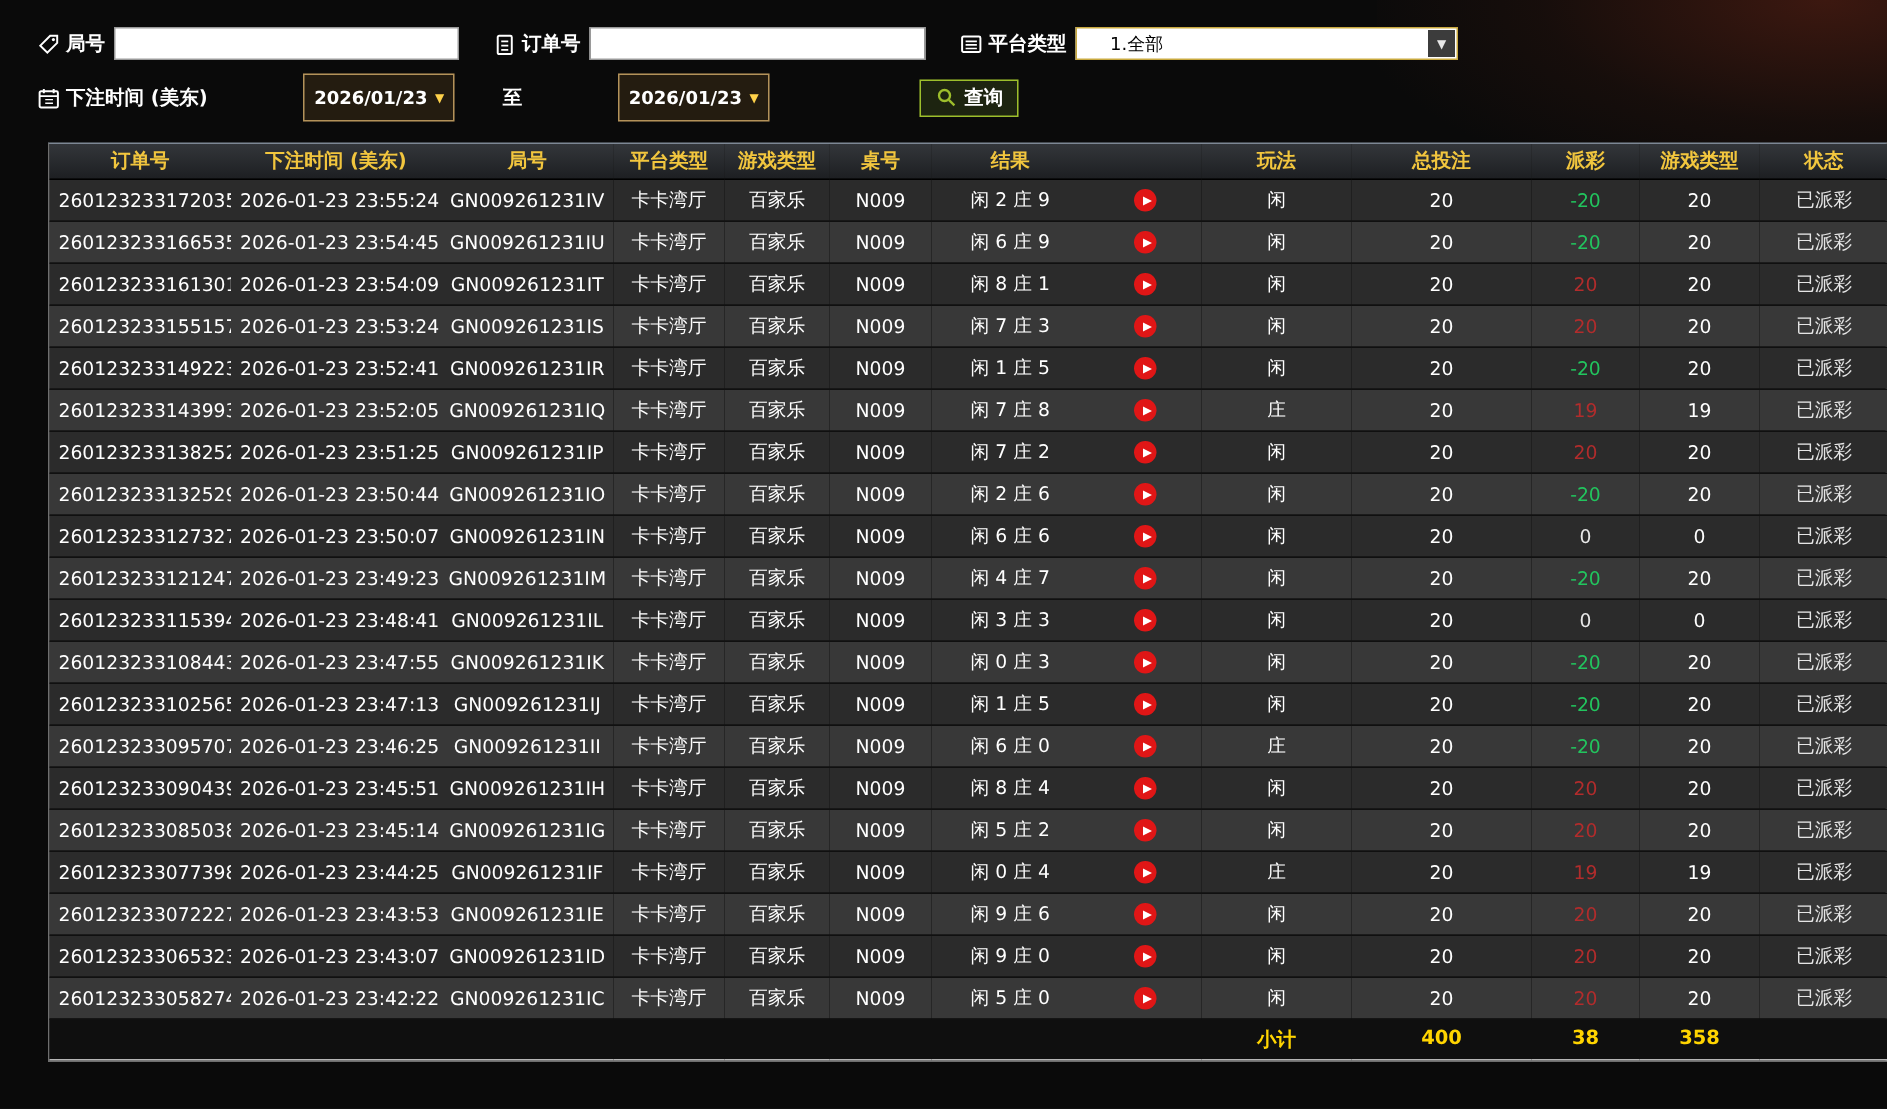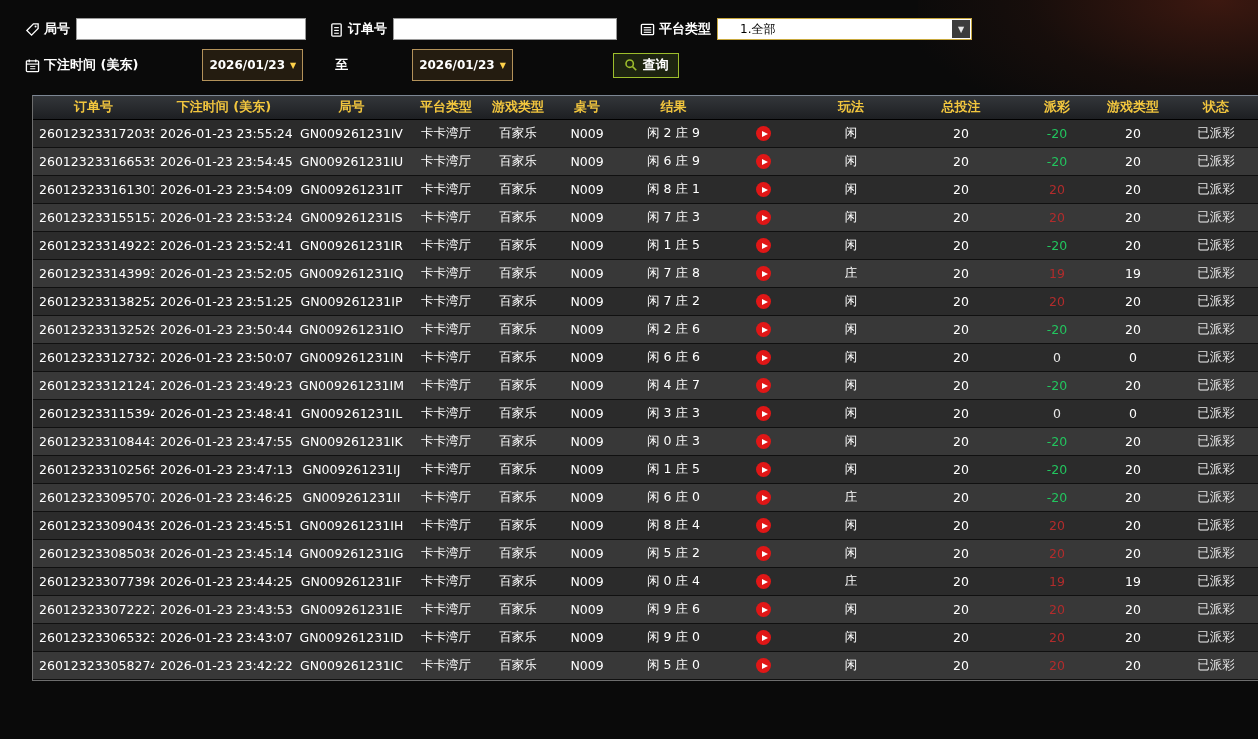--- a/index.html
+++ b/index.html
@@ -539,15 +539,23 @@
               <span class="tri"></span>
             </span></td>
           <td>闲</td>
           <td>20</td>
           <td class="p-win">20</td>
           <td>20</td>
           <td class="status-paid">已派彩</td>
         </tr>
       </tbody>
     <tfoot>
+      <tr>
+        <td colspan="8"></td>
+        <td>小计</td>
+        <td>400</td>
+        <td>38</td>
+        <td>358</td>
+        <td></td>
+      </tr>
     </tfoot>
   </table>
 </div>
 
 </body></html>

